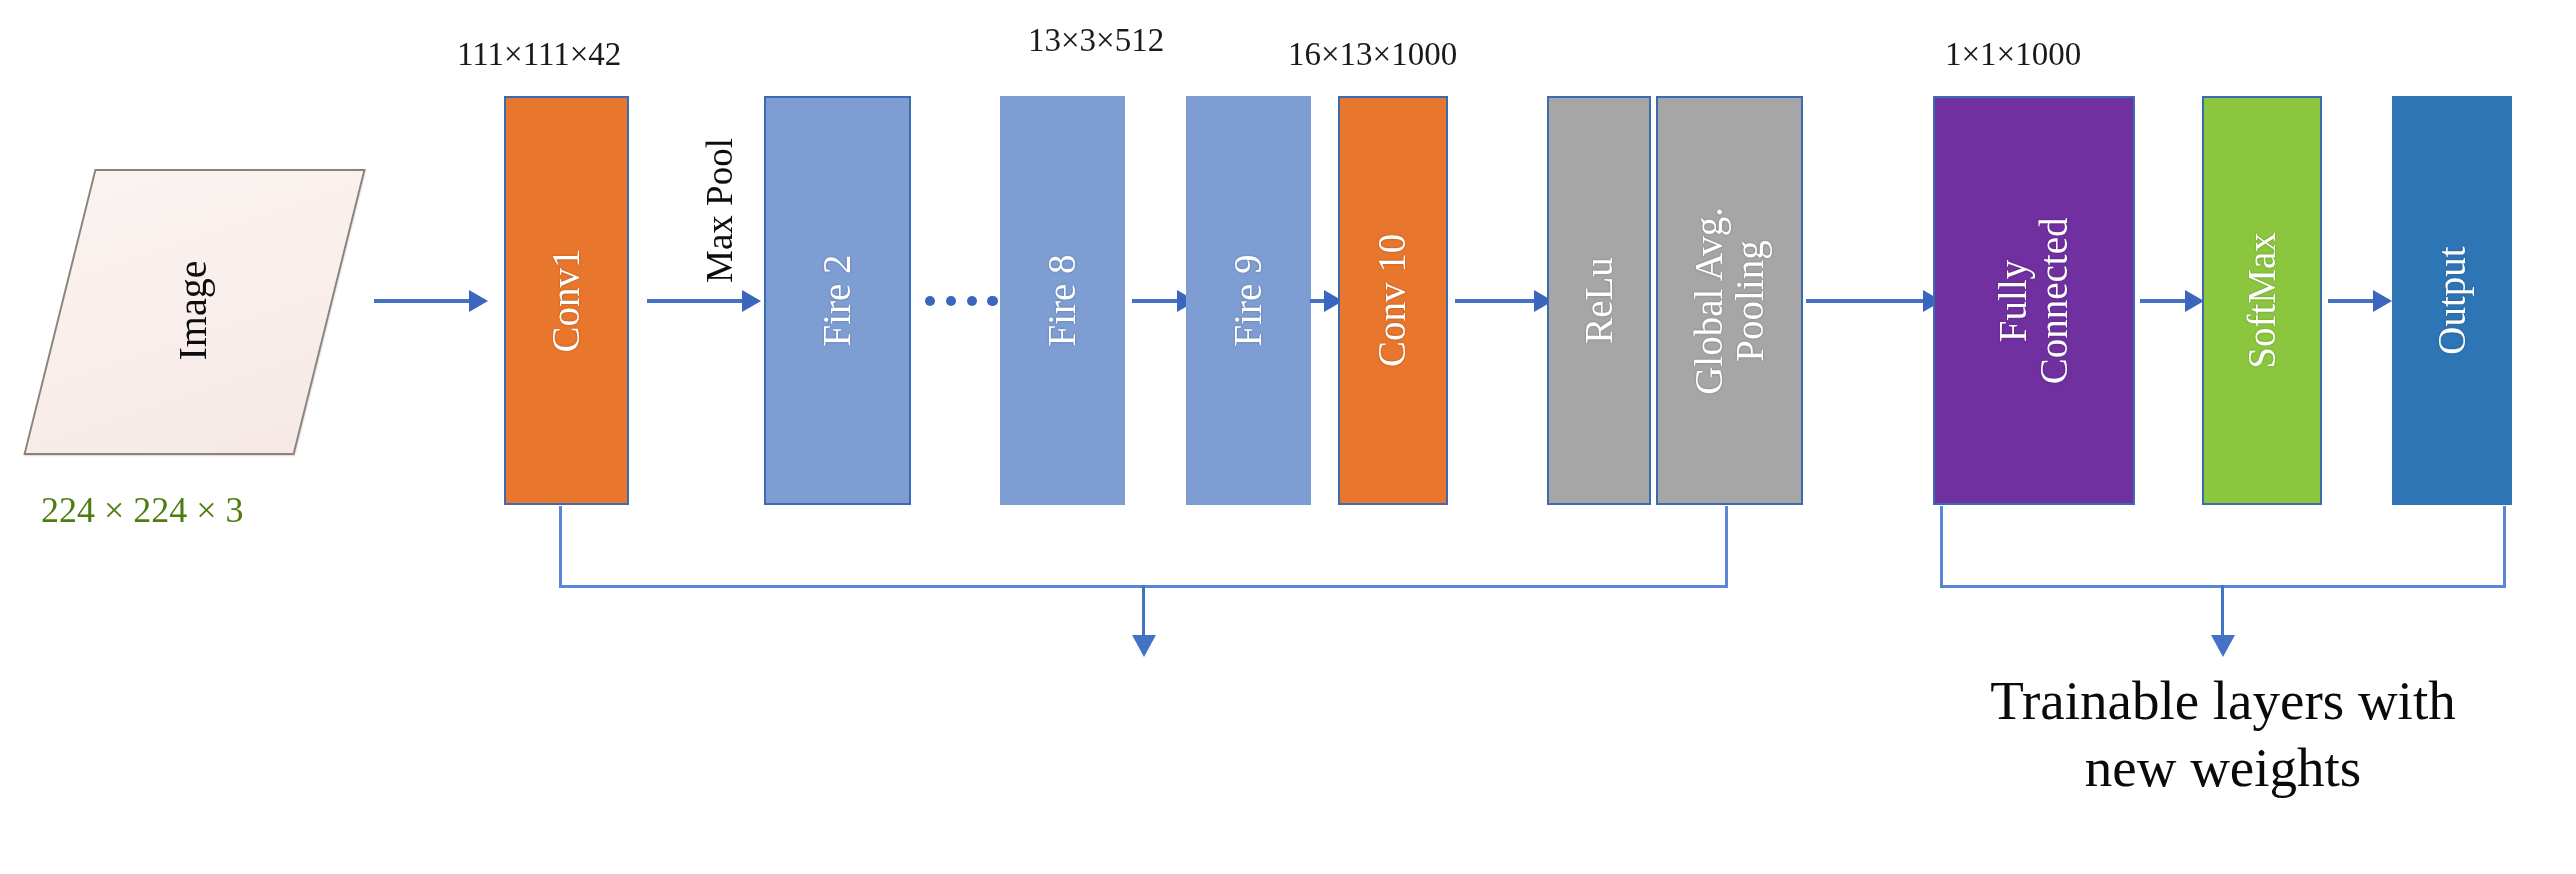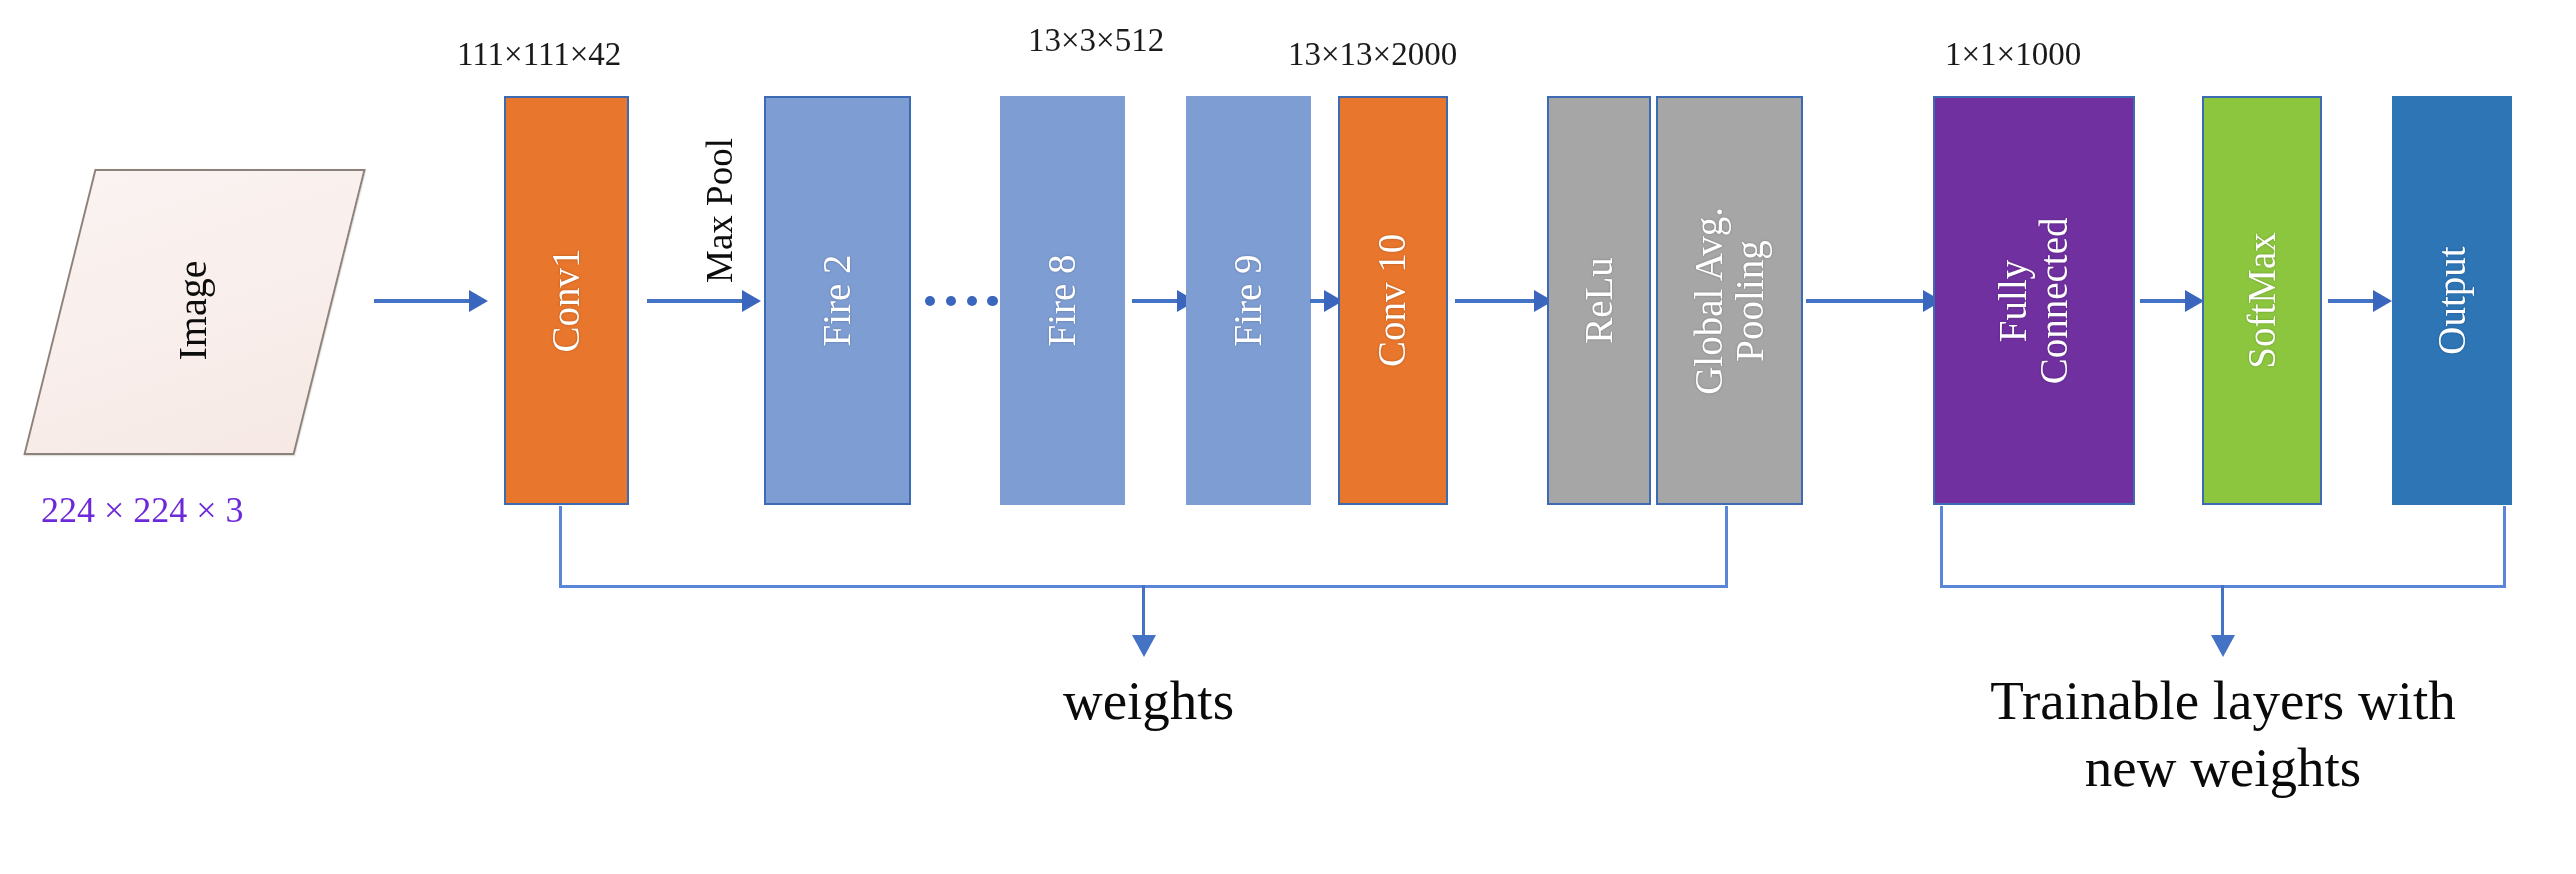--- a/index.html
+++ b/index.html
@@ -43,21 +43,21 @@
     font-family:"Liberation Serif", serif;
     font-size:40px;
     color:#0d0d0d;
     white-space:nowrap;
   }
   .img-dims{
     position:absolute;
     left:41px;top:489px;
     font-family:"Liberation Serif", serif;
     font-size:36px;
-    color:#6d28d9;
+    color:#4d7c0f;
     white-space:nowrap;
   }
 
   
   .block{
     position:absolute;
     top:96px;
     height:409px;
     border:2.2px solid #3d6bb3;
     box-sizing:border-box;
@@ -152,21 +152,21 @@
   <div class="img-shape"></div>
   <div class="img-text">
     <span>Image</span>
   </div>
   <div class="img-dims">224 × 224 × 3</div>
 
   <div class="arrow-h" style="left:374px;top:299px;width:111px;"></div>
 
   <div class="dimlabel" style="left:457px;top:36px;">111×111×42</div>
   <div class="dimlabel" style="left:1028px;top:22px;">13×3×512</div>
-  <div class="dimlabel" style="left:1288px;top:36px;">13×13×2000</div>
+  <div class="dimlabel" style="left:1288px;top:36px;">16×13×1000</div>
   <div class="dimlabel" style="left:1945px;top:36px;text-align:center;">1×1×1000</div>
 
   <div class="block" style="left:504px;width:125px;background:#E8762C;">
     <span class="lbl">Conv1</span>
   </div>
 
   <div class="rot-text" style="left:608px;top:189px;width:222px;font-size:37px;transform:rotate(-90deg);text-align:center;">Max Pool</div>
 
   <div class="arrow-h" style="left:647px;top:299px;width:111px;"></div>
 
@@ -227,21 +227,20 @@
   <div class="block" style="left:2392px;width:120px;background:#2E75B6;border-color:#2E75B6;">
     <span class="lbl">Output</span>
   </div>
 
   <div class="br-v" style="left:559px;top:506px;height:82px;"></div>
   <div class="br-h" style="left:559px;top:585px;width:1169px;"></div>
   <div class="br-v" style="left:1725px;top:506px;height:82px;"></div>
   <div class="br-arrow" style="left:1142px;top:585px;height:53px;"></div>
 
   <div class="caption" style="left:667px;top:667px;width:963px;">
-    <div>weights</div>
   </div>
 
   <div class="br-v" style="left:1940px;top:506px;height:82px;"></div>
   <div class="br-h" style="left:1940px;top:585px;width:565px;"></div>
   <div class="br-v" style="left:2503px;top:506px;height:82px;"></div>
   <div class="br-arrow" style="left:2221px;top:585px;height:53px;"></div>
 
   <div class="caption" style="left:1808px;top:667px;width:830px;">
     <div>Trainable layers with</div>
     <div>new weights</div>

